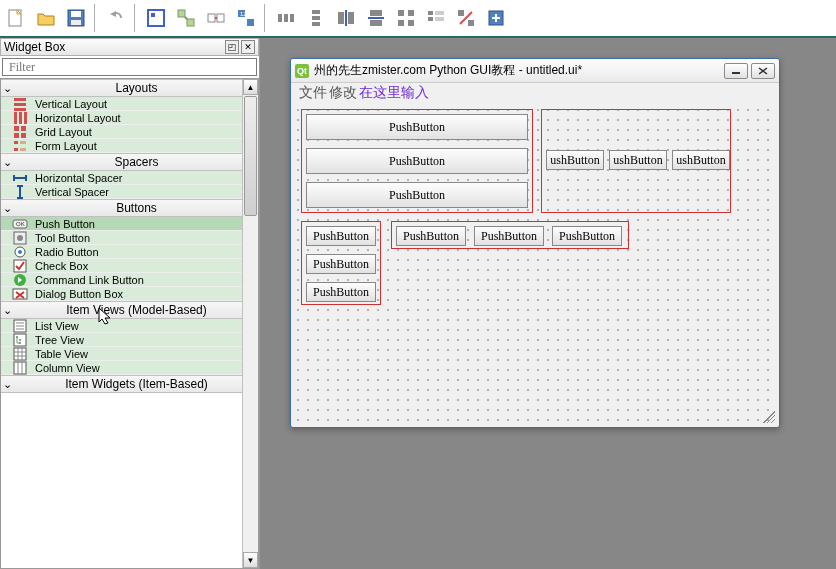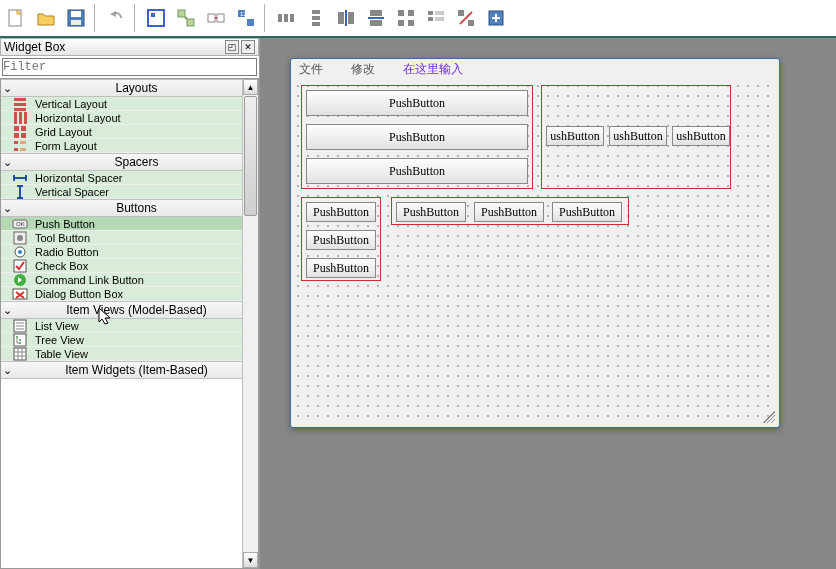--- a/index.html
+++ b/index.html
@@ -8,37 +8,37 @@
 .toolbar { height: 38px; background: #fff; border-bottom: 2px solid #286963; display: flex; align-items: center; padding: 0 2px; gap: 2px; }
 .tb-btn { width: 28px; height: 28px; border: 1px solid transparent; display: flex; align-items: center; justify-content: center; }
 .tb-sep { width: 4px; height: 28px; border-left: 1px solid #b0b0b0; margin: 0 2px; }
 
 .main { flex: 1; display: flex; min-height: 0; }
 
 .dock { width: 260px; background: #fff; border-right: 1px solid #999; display: flex; flex-direction: column; }
 .dock-title { height: 18px; background: linear-gradient(#fdfdfd,#e6e6e6); border: 1px solid #b0b0b0; display: flex; align-items: center; padding: 0 3px; font-family: "SimSun", serif; font-size: 12px; text-align: center; }
 .dock-title .spacer { flex: 1; }
 .dock-ctl { width: 14px; height: 14px; border: 1px solid #888; margin-left: 2px; font-size: 9px; display:flex;align-items:center;justify-content:center;background:#eee; }
-.filter { margin:2px; height:18px; border:1px solid #7a7a7a; padding:0 0; font-family:Liberation Mono, monospace; font-size:12px; }
+.filter { margin:2px; height:18px; border:1px solid #7a7a7a; padding:0 6px; font-family:Liberation Serif, serif; font-size:12px; }
 
 .tree { flex:1; overflow-y:auto; overflow-x:hidden; border:1px solid #999; margin:0; position:relative;}
 .cat-head { background:linear-gradient(#f7f7f7,#e8e8e8); border-top:1px solid #c0c0c0; border-bottom:1px solid #c0c0c0; height:18px; display:flex; align-items:center; padding:0 2px; }
 .cat-head .chev { width:14px; }
 .cat-head .lbl { flex:1; text-align:center; font-size:12px; }
 .item { height:14px; display:flex; align-items:center; padding-left:10px; cursor:default; background:#d9ebd9; border-bottom:1px solid #eee;}
 .item .ico { width:18px; height:18px; margin-right:6px; display:flex;align-items:center;justify-content:center; }
 .item.sel { background:#b5d9b5; }
 
 .canvas-area { flex:1; background:#878787; position:relative; }
 .form-window { position:absolute; left:30px; top:20px; width:490px; height:370px; background:#f0f0f0; border:1px solid #3a6ea5; border-radius:3px; box-shadow:0 2px 6px rgba(0,0,0,.3); display:flex; flex-direction:column;}
 .form-title { height:24px; background:linear-gradient(#fdfdfd,#eaeaea); display:flex; align-items:center; padding:0 4px; border-bottom:1px solid #ccc; border-radius:3px 3px 0 0;}
 .form-title .qt-ico{width:14px;height:14px;background:#7cc040;border-radius:2px;margin-right:5px;display:flex;align-items:center;justify-content:center;color:#fff;font-size:9px;font-weight:bold;}
 .form-title .ttxt{flex:1;font-size:12px;}
 .wbtn{width:24px;height:16px;border:1px solid #8a8a8a;margin-left:3px;background:linear-gradient(#fff,#e0e0e0);border-radius:2px;display:flex;align-items:center;justify-content:center;}
-.form-menu{height:20px;display:flex;align-items:center;padding:0 8px;gap:28px;color:#555;font-size:12px;}
+.form-menu{height:20px;display:flex;align-items:center;padding:0 8px;gap:2px;color:#555;font-size:14px;}
 .form-surface{flex:1;position:relative;background:#f0f0f0;margin:2px;
 background-image: radial-gradient(#b0b0b0 1px, transparent 1px);
 background-size: 10px 10px;
 }
 .layout-box{position:absolute;border:1px solid #cc3030;}
 .pbtn{border:1px solid #888;background:linear-gradient(#fdfdfd,#e2e2e2);display:flex;align-items:center;justify-content:center;font-family:Liberation Serif, serif;font-size:12px;}
 .resize-grip{position:absolute;right:2px;bottom:2px;width:12px;height:12px;
 background:linear-gradient(135deg,transparent 50%,#888 50%,#888 55%,transparent 55%,transparent 65%,#888 65%,#888 70%,transparent 70%,transparent 80%,#888 80%,#888 85%,transparent 85%);}
 .vscroll{position:absolute;right:0;top:0;bottom:0;width:16px;background:#f0f0f0;border-left:1px solid #c0c0c0;}
 .vscroll .up,.vscroll .dn{height:16px;background:linear-gradient(#fff,#ddd);border:1px solid #aaa;display:flex;align-items:center;justify-content:center;font-size:8px;}
@@ -329,34 +329,58 @@
             <svg width="16" height="16">
               <rect x="2" y="2" width="12" height="12" fill="#fff" stroke="#555"></rect>
               <line x1="2" y1="6" x2="14" y2="6" stroke="#888"></line>
               <line x1="2" y1="10" x2="14" y2="10" stroke="#888"></line>
               <line x1="6" y1="2" x2="6" y2="14" stroke="#888"></line>
               <line x1="10" y1="2" x2="10" y2="14" stroke="#888"></line>
             </svg>
           </span>
           <span>Table View</span>
         </div>
+        <div class="item">
+          <span class="ico">
+            <svg width="16" height="16">
+              <rect x="2" y="2" width="12" height="12" fill="#fff" stroke="#555"></rect>
+              <line x1="6" y1="2" x2="6" y2="14" stroke="#888"></line>
+              <line x1="10" y1="2" x2="10" y2="14" stroke="#888"></line>
+            </svg>
+          </span>
+          <span>Column View</span>
+        </div>
         <div class="cat-head">
           <span class="chev">⌄</span>
           <span class="lbl">Item Widgets (Item-Based)</span>
         </div>
         <div class="vscroll">
         <div class="up">▲</div>
         <div class="thumb"></div>
         <div class="dn">▼</div>
       </div>
     </div>
   </div>
 
   <div class="canvas-area">
     <div class="form-window">
+      <div class="form-title">
+        <div class="qt-ico">Qt</div>
+        <div class="ttxt">州的先生zmister.com Python GUI教程 - untitled.ui*</div>
+        <div class="wbtn">
+            <svg width="10" height="8">
+              <line x1="1" y1="6" x2="9" y2="6" stroke="#333" stroke-width="2"></line>
+            </svg>
+          </div>
+        <div class="wbtn">
+            <svg width="10" height="8">
+              <path d="M1 1l8 6M9 1l-8 6" stroke="#333" stroke-width="1.5"></path>
+            </svg>
+          </div>
+      </div>
       <div class="form-menu">
         <span>文件</span>
         <span>修改</span>
         <span style="color:#6d28d9">在这里输入</span>
       </div>
       <div class="form-surface">
 
         <div class="layout-box" style="left:8px;top:4px;width:232px;height:104px;">
           <div class="pbtn" style="position:absolute;left:4px;top:4px;right:4px;height:26px;">PushButton</div>
           <div class="pbtn" style="position:absolute;left:4px;top:38px;right:4px;height:26px;">PushButton</div>

